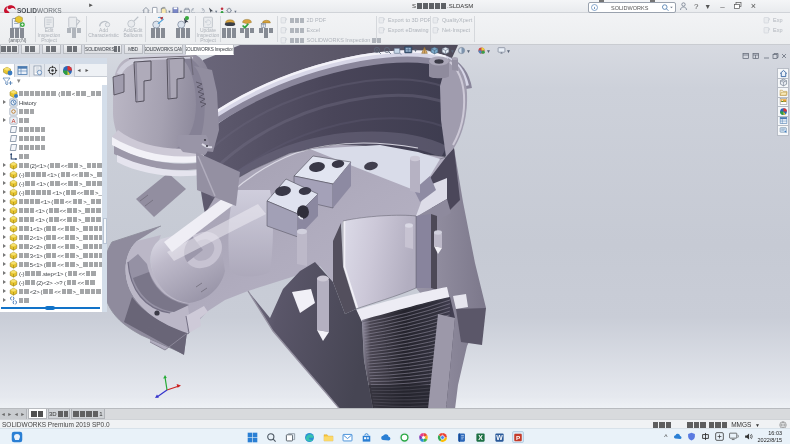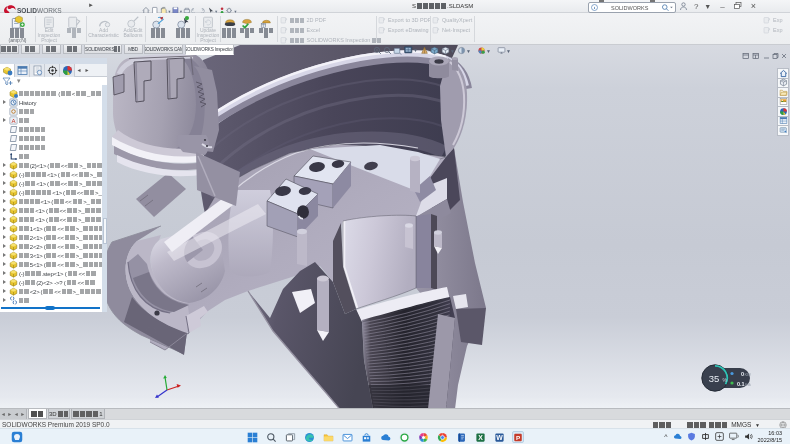--- a/index.html
+++ b/index.html
@@ -726,36 +726,20 @@
       </div>
       <div class="tpi">
         <svg width="9" height="9" viewBox="0 0 16 16">
           <rect x="2" y="3" width="11" height="8" rx="1" fill="#d8e8f8" stroke="#5a7a9a"></rect>
           <path d="M9 9 l5 4 -2-4.5 z" fill="#3a7abf"></path>
           <path d="M4 5.5 h7 M4 7.5 h5" stroke="#5a7a9a" stroke-width=".8"></path>
         </svg>
       </div>
     </div>
 
-<div id="bubble">
- <svg width="50" height="28" viewBox="0 0 50 28">
-  <rect x="12" y="4" width="37" height="20" rx="10" fill="#2e3542" opacity=".95"></rect>
-  <circle cx="14" cy="14" r="13.2" fill="#39404e"></circle>
-  <circle cx="14" cy="14" r="13.2" fill="none" stroke="#252b36" stroke-width="1"></circle>
-  <path d="M14 1.8 A12.2 12.2 0 0 1 24.6 20.1" fill="none" stroke="#2ec4b6" stroke-width="1.8"></path>
-  <text x="13" y="17.5" text-anchor="middle" font-family="Liberation Sans" font-size="9.5" fill="#e8edf4">35</text>
-  <text x="21.5" y="18" font-family="Liberation Sans" font-size="5" fill="#c8ced8">%</text>
-  <circle cx="31" cy="9.5" r="1.6" fill="#4a9adf"></circle>
-  <text x="40" y="12" font-family="Liberation Sans" font-size="5.5" fill="#eef2f8" font-weight="bold">0</text>
-        <text x="43.5" y="12" font-family="Liberation Sans" font-size="4" fill="#9aa2ae">KB/s</text>
-  <circle cx="31" cy="19" r="1.6" fill="#3fbf4f"></circle>
-  <text x="36" y="21.5" font-family="Liberation Sans" font-size="5.5" fill="#eef2f8" font-weight="bold">0.1</text>
-        <text x="44" y="21.5" font-family="Liberation Sans" font-size="4" fill="#9aa2ae">KB/s</text>
- </svg>
-</div>
 
 <div id="lpanel">
   <div id="psplit"><span></span></div>
   <div id="ptabs">
 <div class="ptab active">
           <svg width="11" height="11" viewBox="0 0 11 11">
             <path d="M1.5 4 L5 2.2 L8.5 4 L8.5 7.3 L5 9.2 L1.5 7.3 Z" fill="#e8c52e" stroke="#8a7614" stroke-width=".5"></path>
             <path d="M5 2.2 L8.5 4 L5 5.8 L1.5 4 Z" fill="#f6e170"></path>
             <circle cx="8" cy="8" r="2.4" fill="#3a7abf"></circle>
           </svg>

